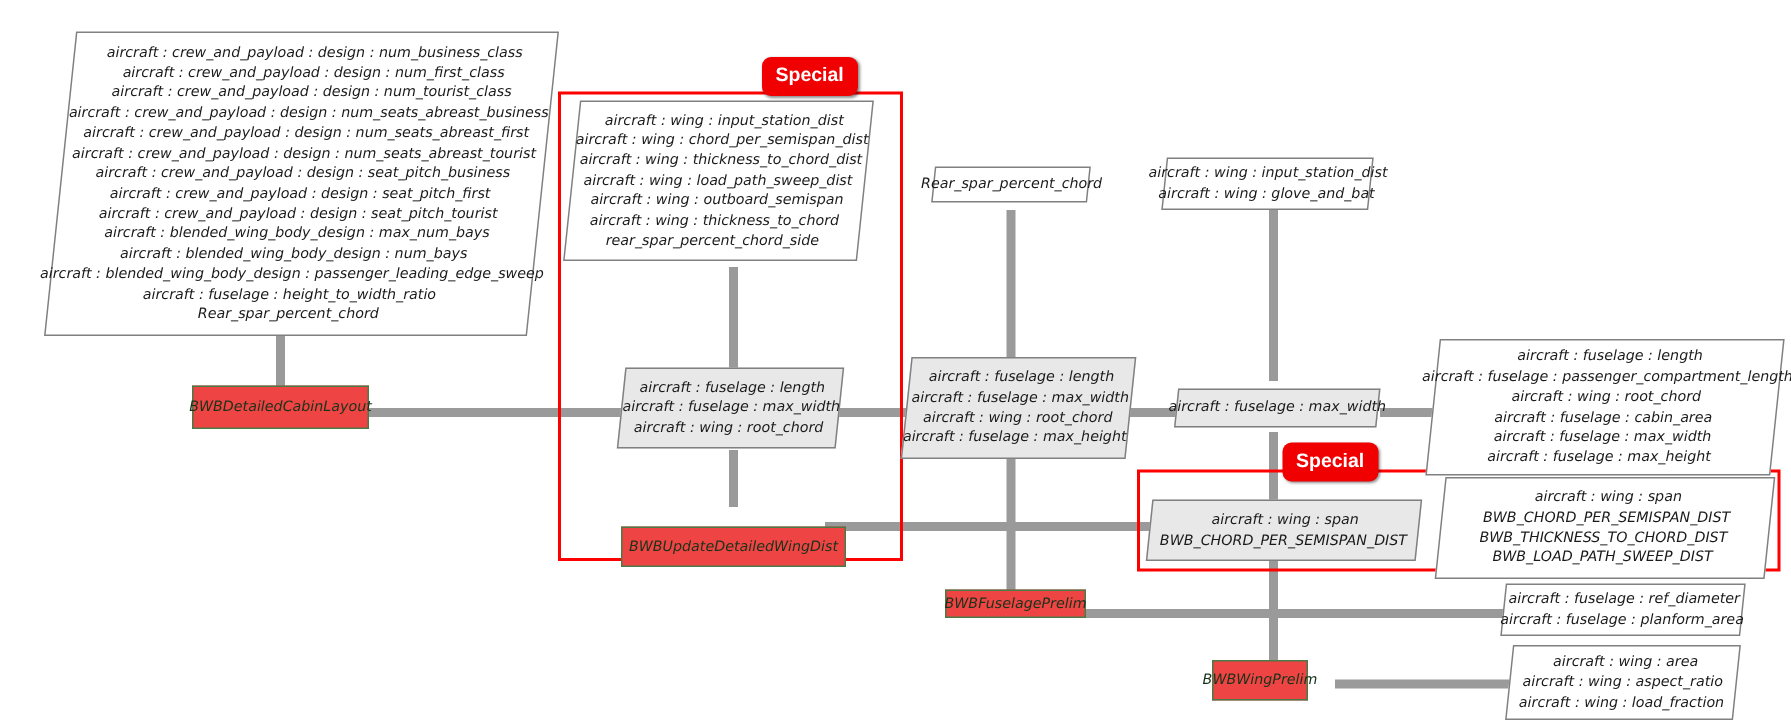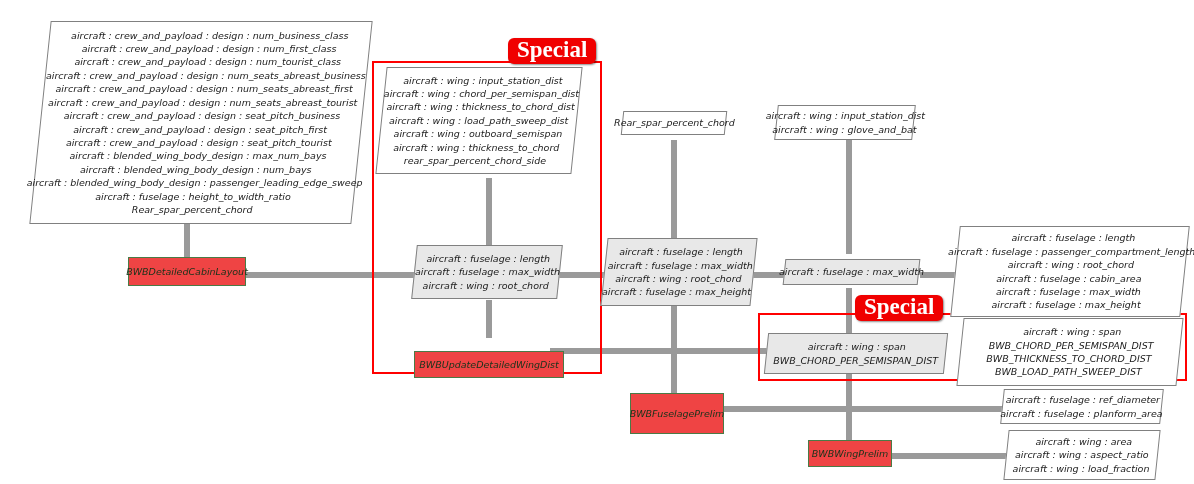--- a/index.html
+++ b/index.html
@@ -56,22 +56,22 @@
     box-sizing:border-box;
     border:2.5px solid #ff0000;
     background:transparent;
     pointer-events:none;
   }
   .special-tag{
     position:absolute;
     background:#f00000;
     color:#ffffff;
     font-weight:bold;
-    font-size:23px;
-    font-family:Liberation Serif, serif;
+    font-size:13px;
+    font-family:Liberation Sans, sans-serif;
     border-radius:6px;
     padding:1px 9px 3px 9px;
     line-height:22px;
     letter-spacing:0px;
     box-shadow:1px 1px 2px rgba(0,0,0,.45);
   }
 </style>
 </head>
 <body>
 
@@ -190,17 +190,17 @@
   <div class="var" style="left:1006px;top:430px;width:152px;height:50px;">
       <div class="ln">aircraft : wing : area</div>
       <div class="ln">aircraft : wing : aspect_ratio</div>
       <div class="ln">aircraft : wing : load_fraction</div>
     </div>
 
   <div class="comp" style="left:128px;top:257px;width:118px;height:29px;">BWBDetailedCabinLayout</div>
 
   <div class="comp" style="left:414px;top:351px;width:150px;height:27px;">BWBUpdateDetailedWingDist</div>
 
-  <div class="comp" style="left:630px;top:393px;width:94px;height:41px;">BWBFuselagePrelim</div>
-
-  <div class="comp" style="left:808px;top:440px;width:84px;height:27px;text-align:right;">BWBWingPrelim</div>
+  <div class="comp" style="left:630px;top:393px;width:94px;height:19px;">BWBFuselagePrelim</div>
+
+  <div class="comp" style="left:808px;top:440px;width:64px;height:27px;text-align:right;">BWBWingPrelim</div>
 
 </div>
 
 </body></html>

